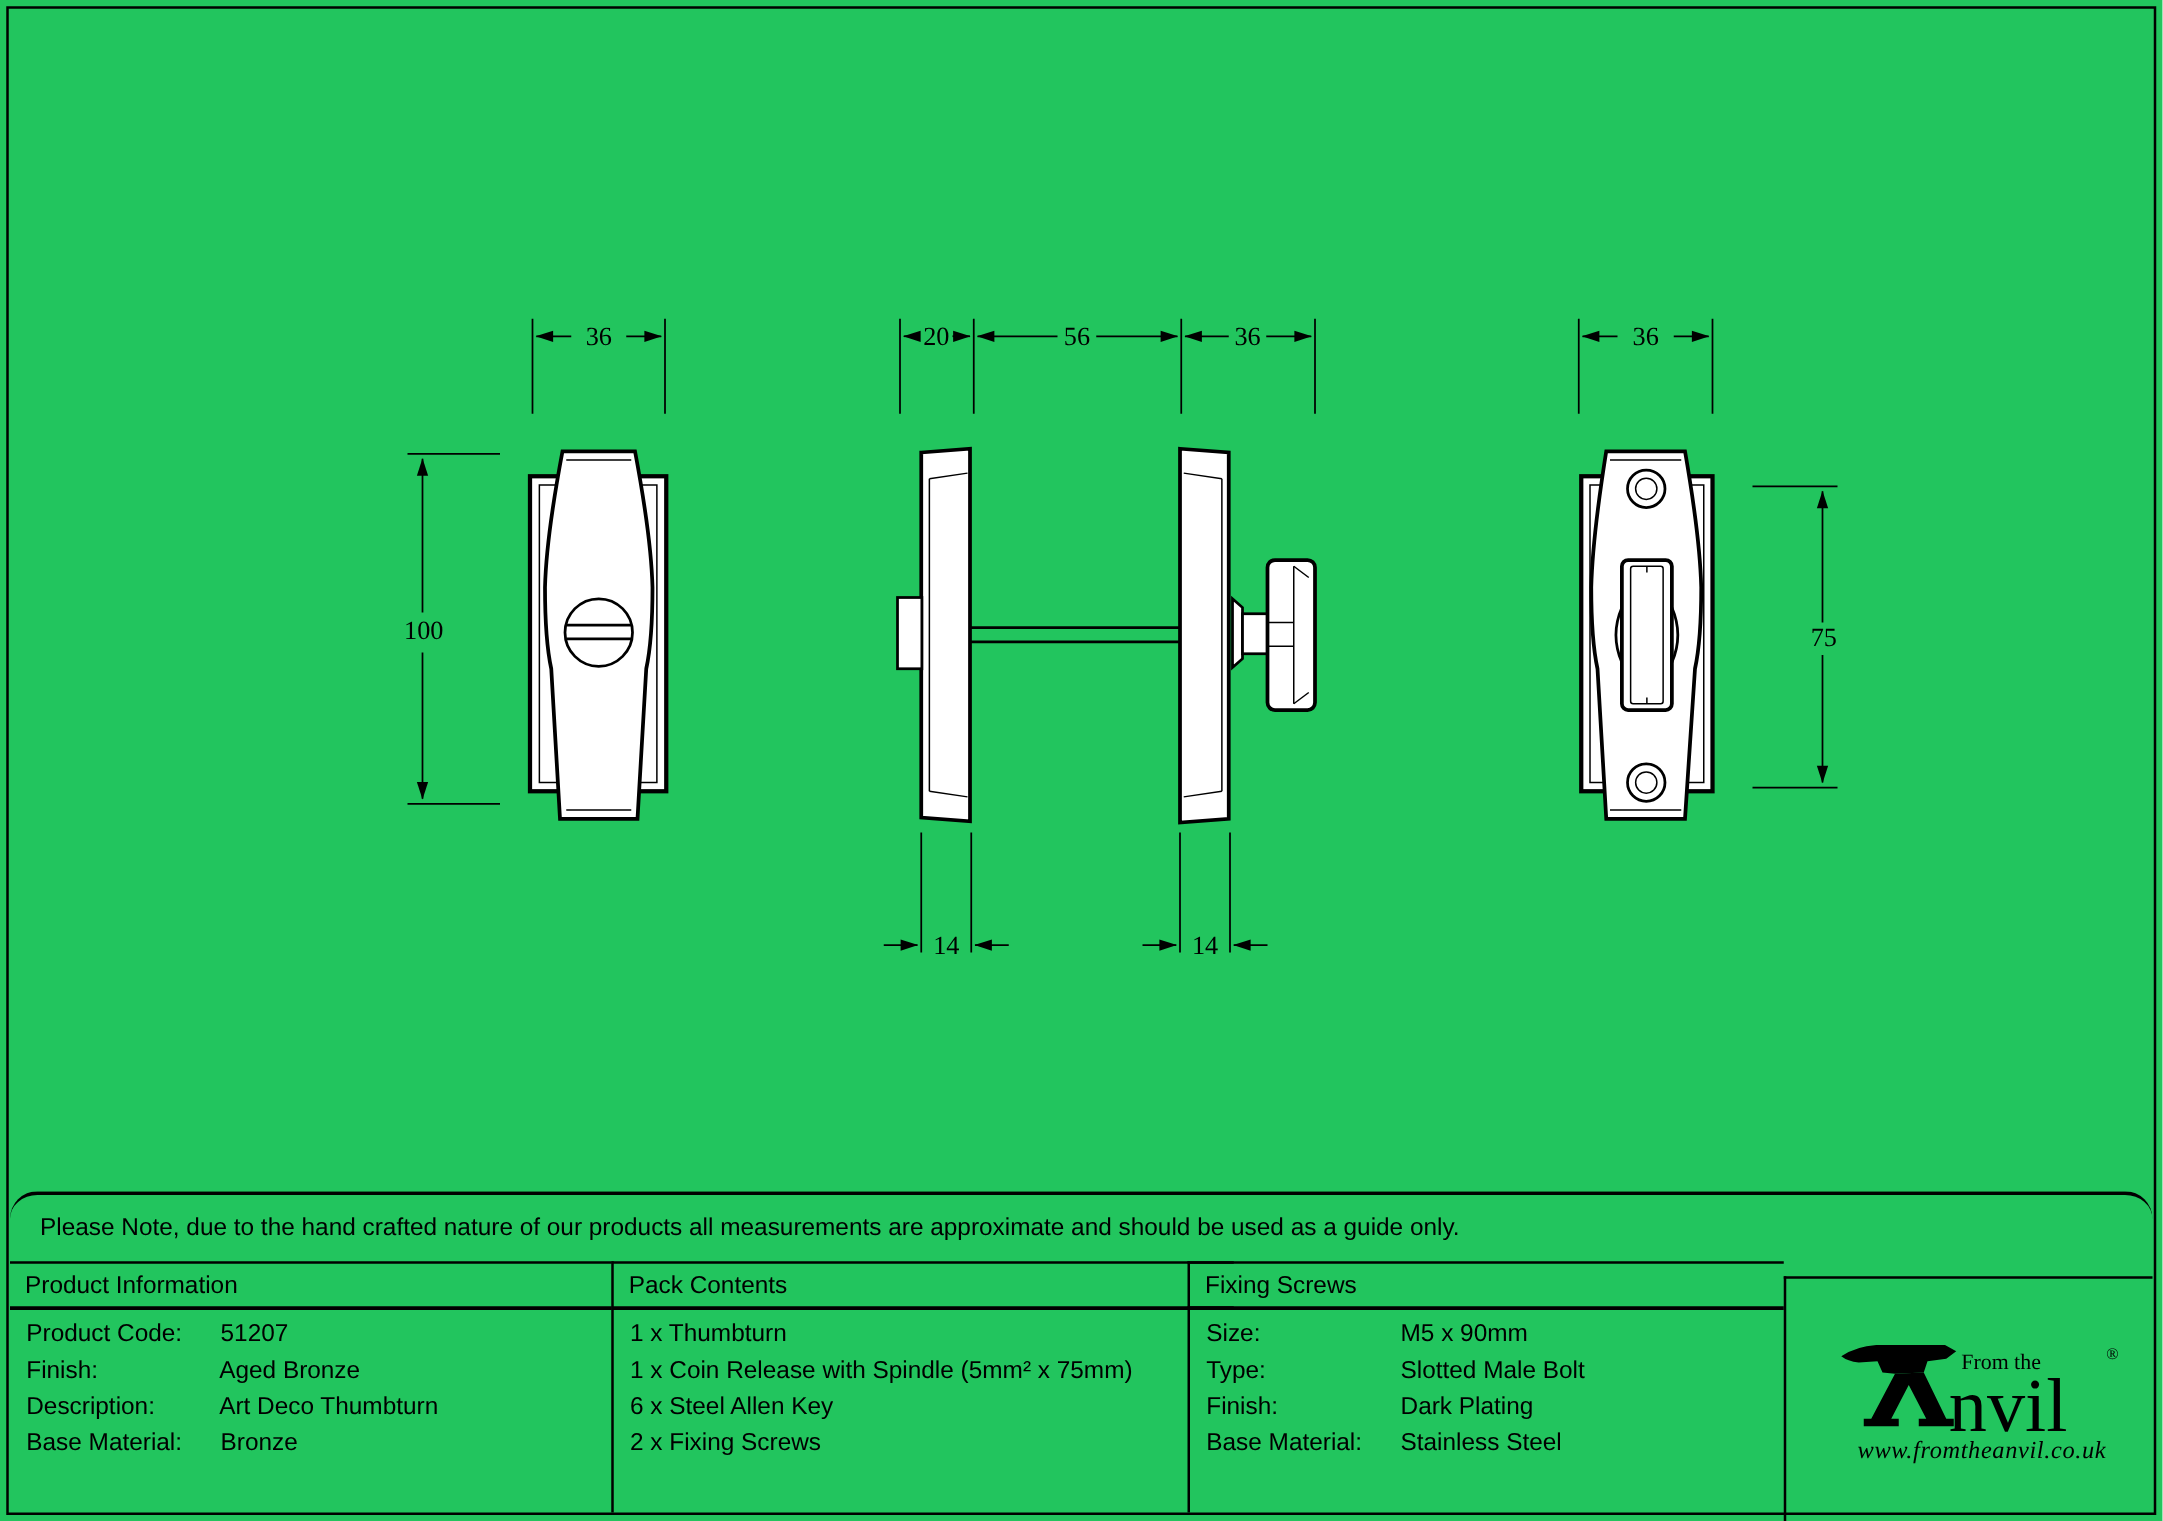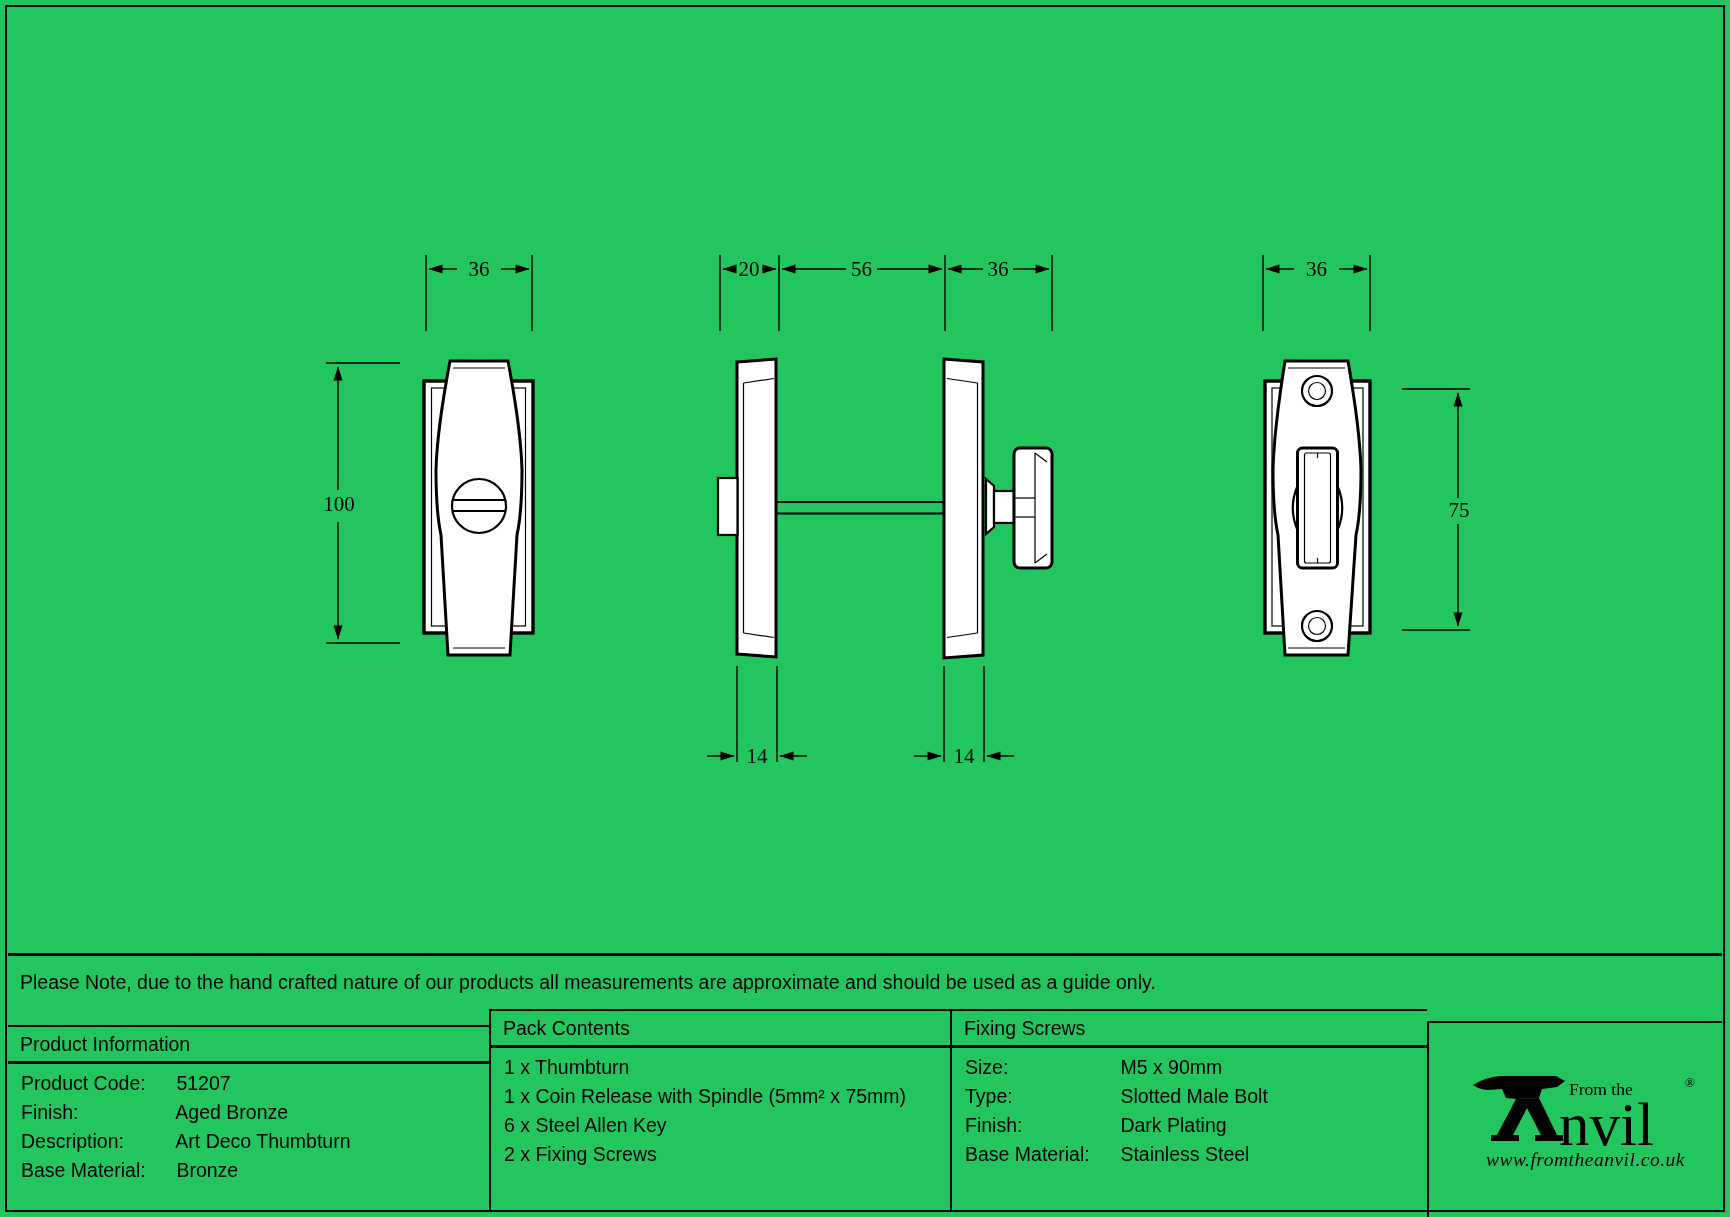--- a/index.html
+++ b/index.html
@@ -14,26 +14,26 @@
   .dim{stroke:#000;stroke-width:1.4;fill:none;}
   .outline{stroke:#000;stroke-width:3;fill:#fff;stroke-linejoin:miter;}
   .heavy{stroke-width:3.4;}
   .thin{stroke:#000;stroke-width:1.2;fill:none;}
   .med{stroke:#000;stroke-width:2.2;fill:#fff;}
   .line2{stroke:#000;stroke-width:2.2;fill:none;}
   text.dimtxt{font:21px "Liberation Serif","DejaVu Serif",serif;fill:#000;text-anchor:middle;}
 
   
   .note-row{position:absolute;left:8px;top:953px;width:1714px;height:56px;border-top:3px solid #000;
-            box-sizing:border-box;display:flex;align-items:center;padding-left:12px;font-size:19.5px;}
+            box-sizing:border-box;display:flex;align-items:center;padding-left:24px;font-size:19.5px;border-radius:22px;}
   .cell{position:absolute;box-sizing:border-box;background:transparent;}
   .hcell{top:1009px;height:39px;border-top:2px solid #000;border-bottom:3px solid #000;
          font-size:19.5px;display:flex;align-items:center;padding-left:12px;}
   .dcell{top:1048px;height:162px;font-size:19.5px;padding-top:5px;}
-  .c1{left:8px;width:481px;margin-top:16px;}
+  .c1{left:8px;width:481px;}
   .c2{left:489px;width:498px;border-left:2px solid #000;}
   .c3{left:950px;width:477px;border-left:2px solid #000;}
   .kv{line-height:29px;padding-left:13px;white-space:nowrap;}
   .kv .k{display:inline-block;width:150px;}
   .item{line-height:29px;padding-left:13px;white-space:nowrap;}
   .logo-cell{left:1427px;top:1009px;width:295px;height:201px;border-left:2px solid #000;border-top:2px solid #000;margin-top:12px;}
   .logo-svg text{fill:#000;}
   .logo-tagline{font:17.5px "Liberation Serif","DejaVu Serif",serif;}
   .logo-brand{font:61px "Liberation Serif","DejaVu Serif",serif;}
   .logo-reg{font:13px "Liberation Serif","DejaVu Serif",serif;}

